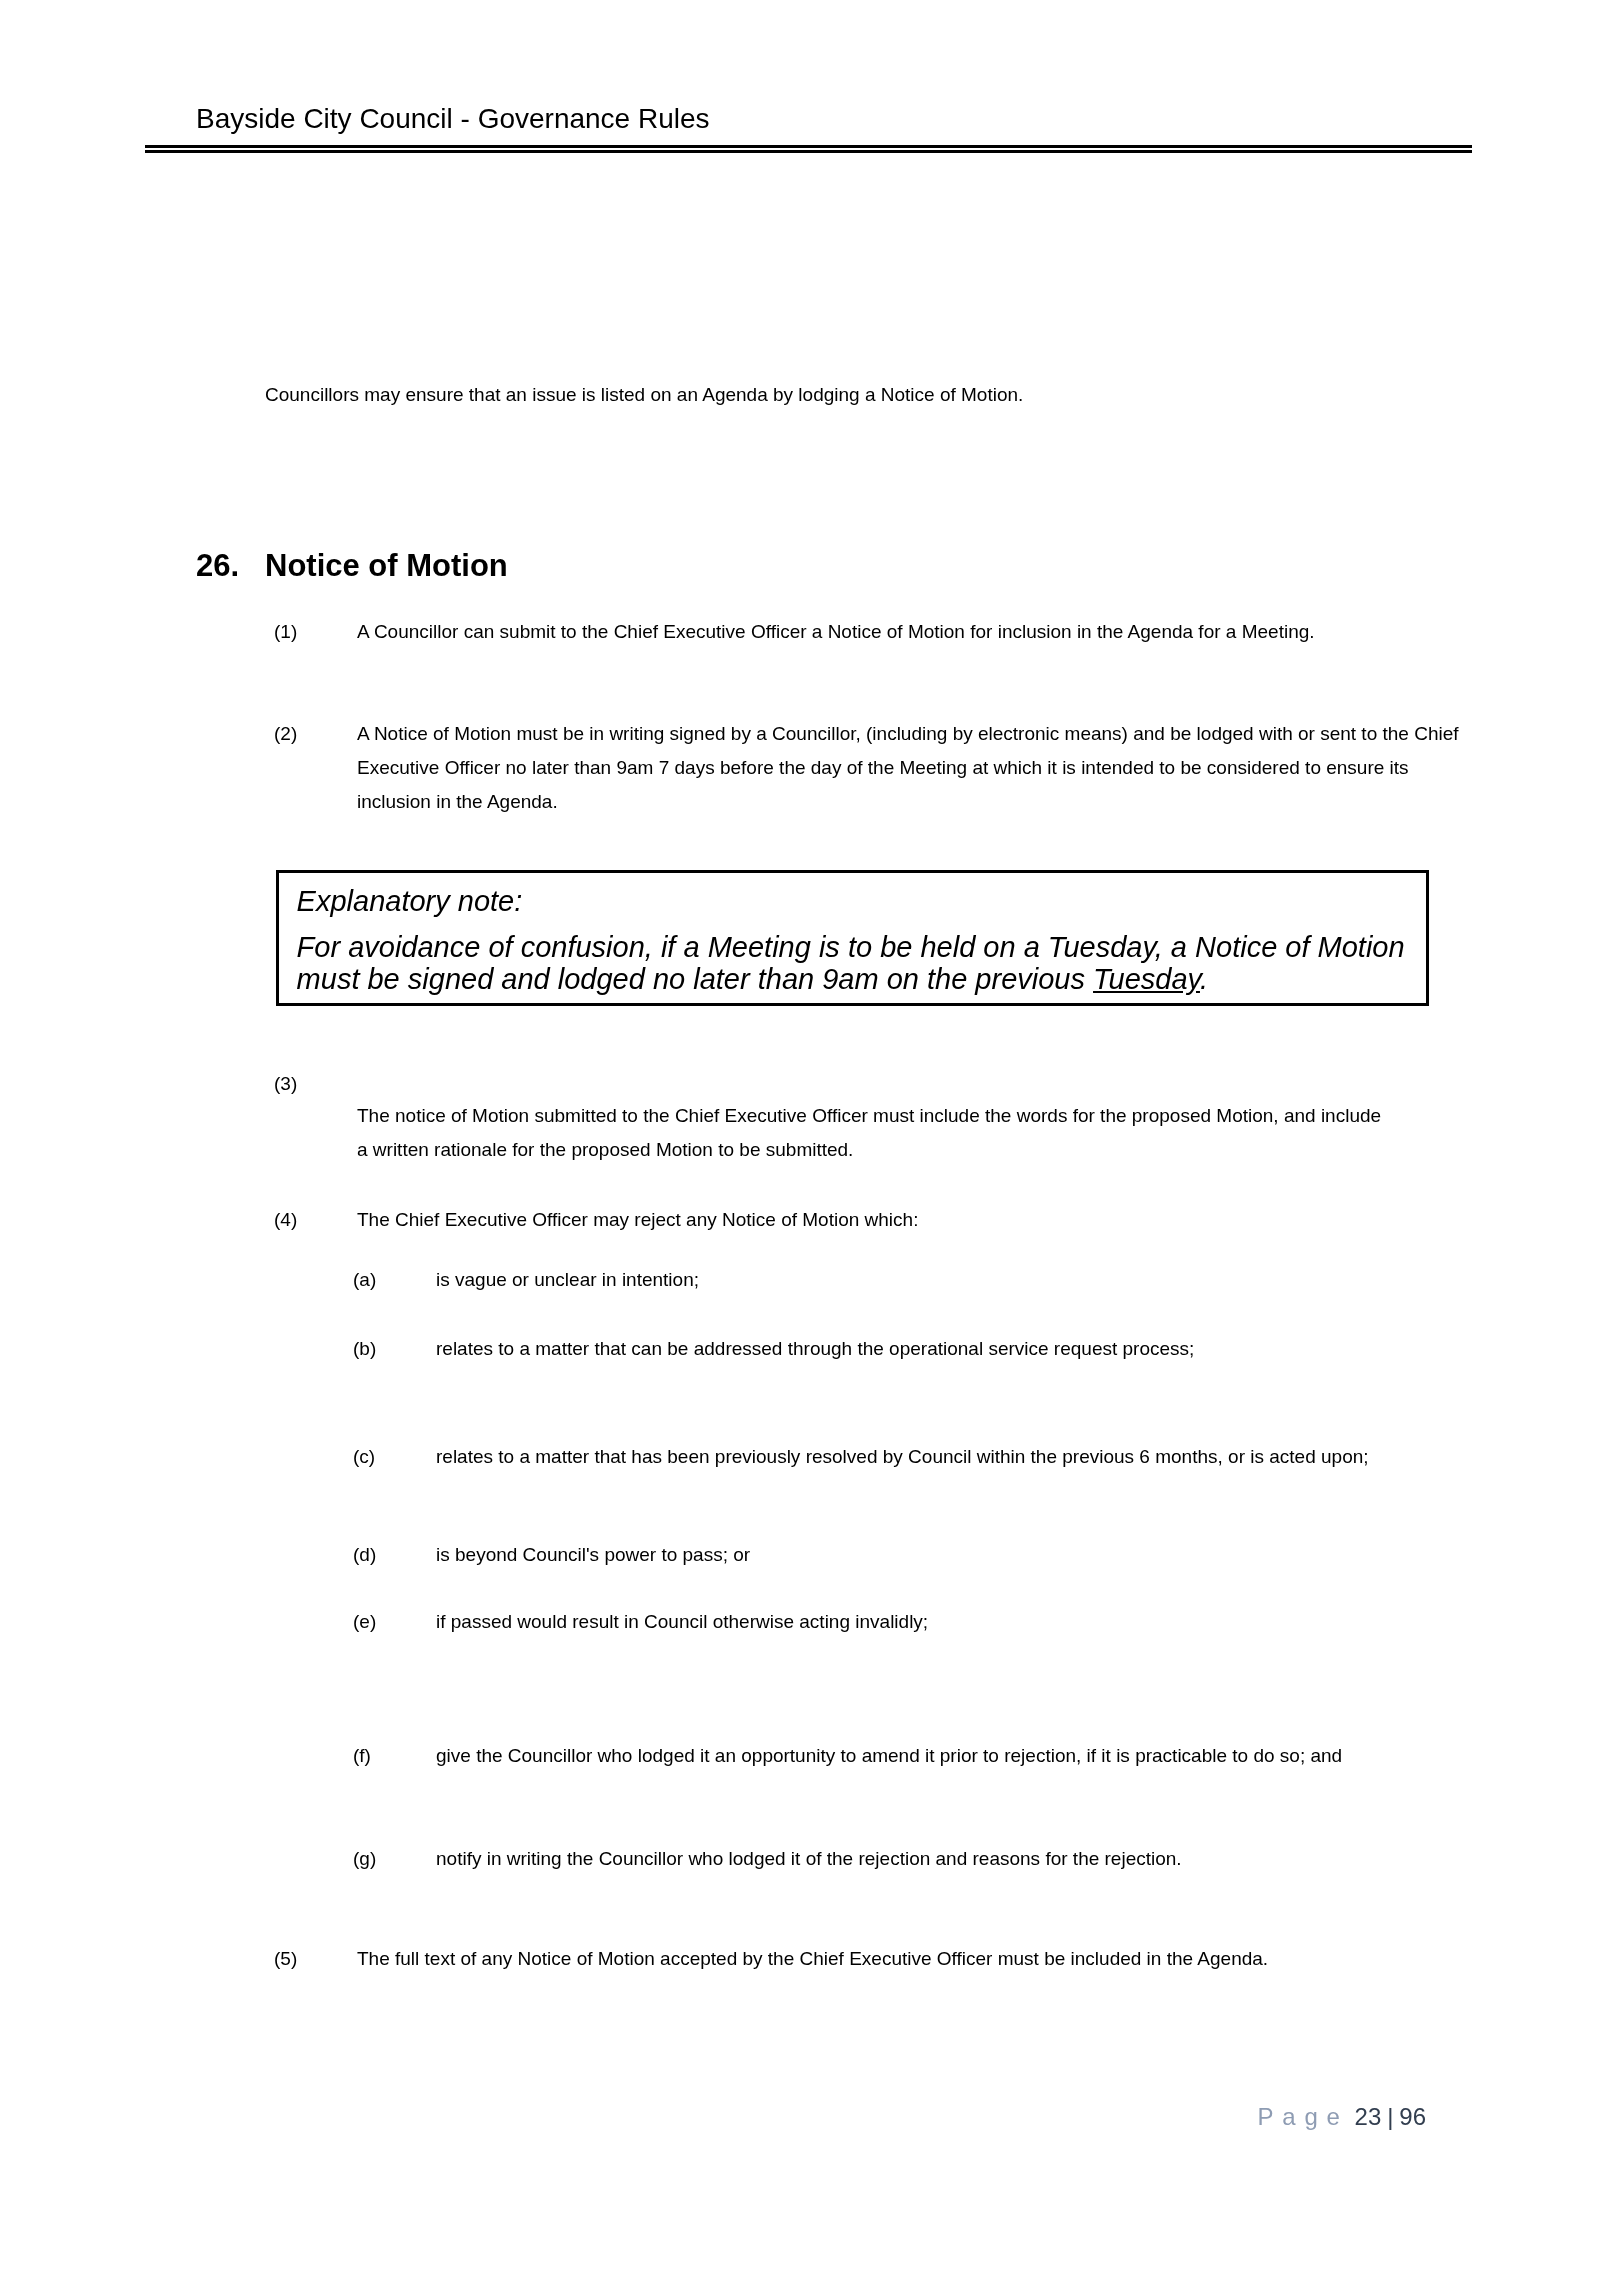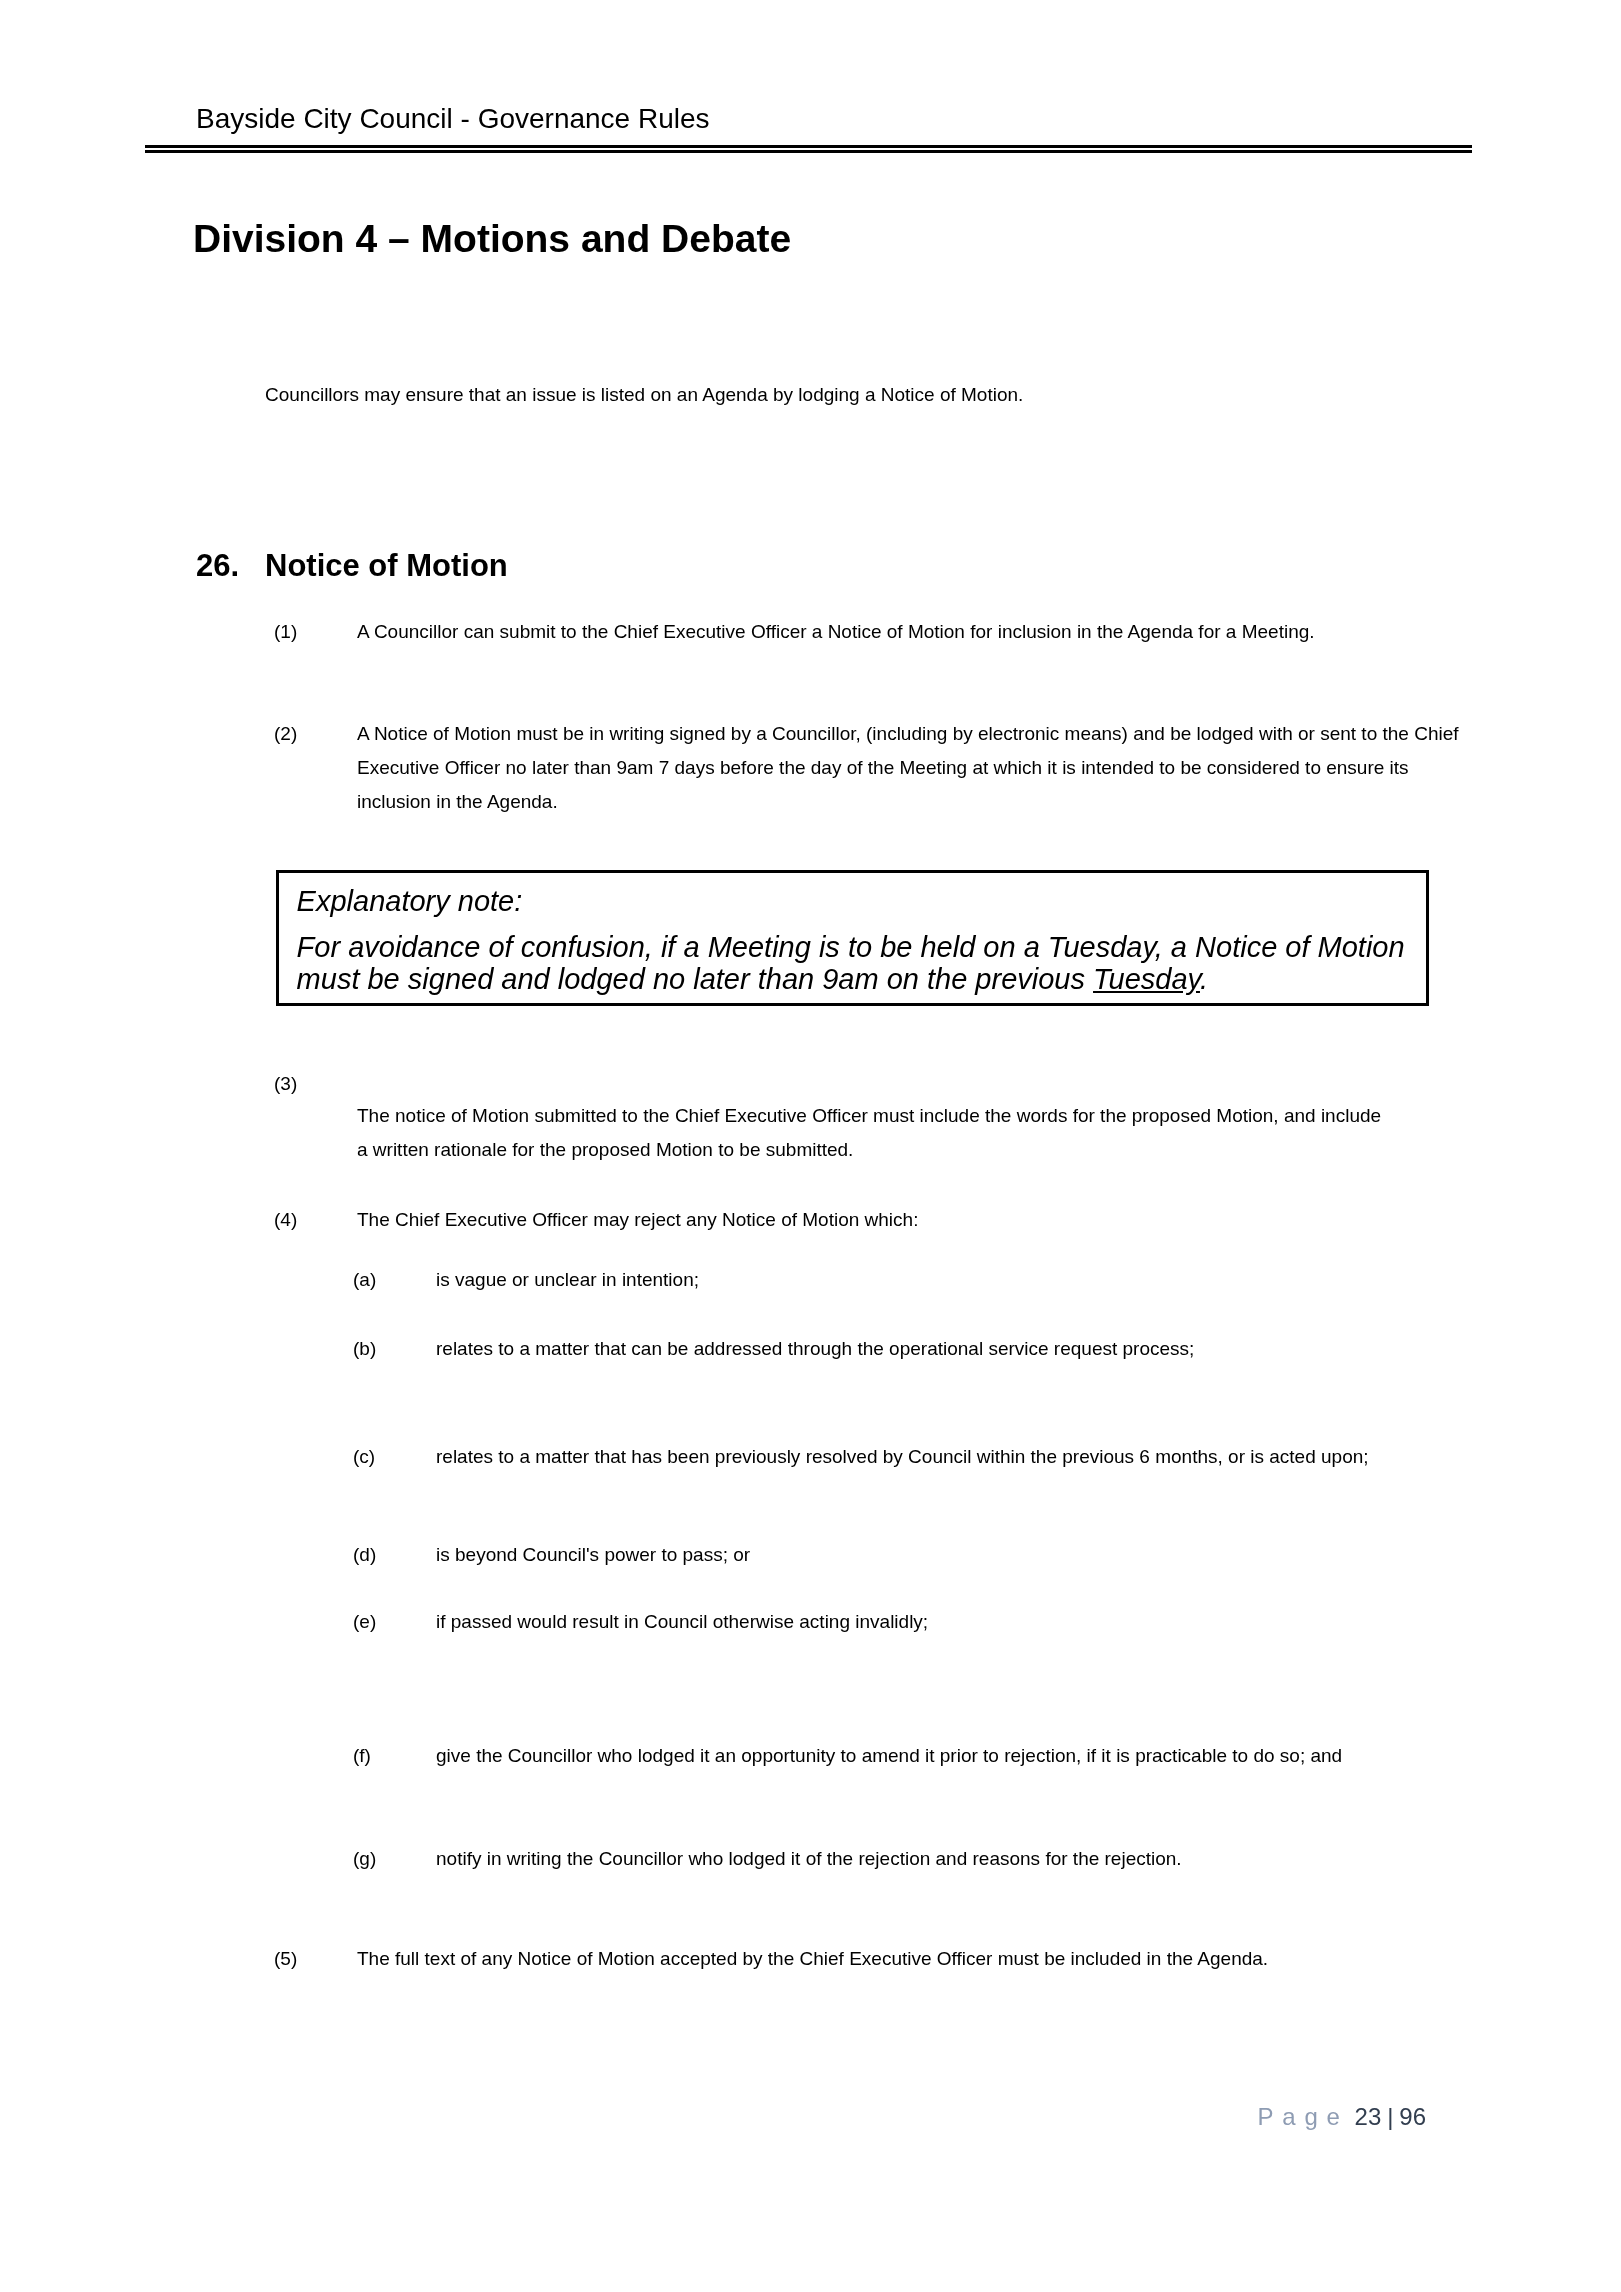--- a/index.html
+++ b/index.html
@@ -81,21 +81,20 @@
 </style>
 </head>
 <body>
 
 <div class="page">
 
   <div class="abs doc-header">
     <span>Bayside City Council - Governance Rules</span>
   </div>
 
-  <div class="abs division-heading">Division 4 – Motions and Debate</div>
 
 
   <div class="abs body-text para25">Councillors may ensure that an issue is listed on an Agenda by lodging a Notice of Motion.</div>
 
   <div class="abs section-heading" style="top:548px">
     <span class="sec-num">26.</span>
     <span class="sec-title">Notice of Motion</span>
   </div>
 
   <div class="abs body-text item l1" style="top:615px">

